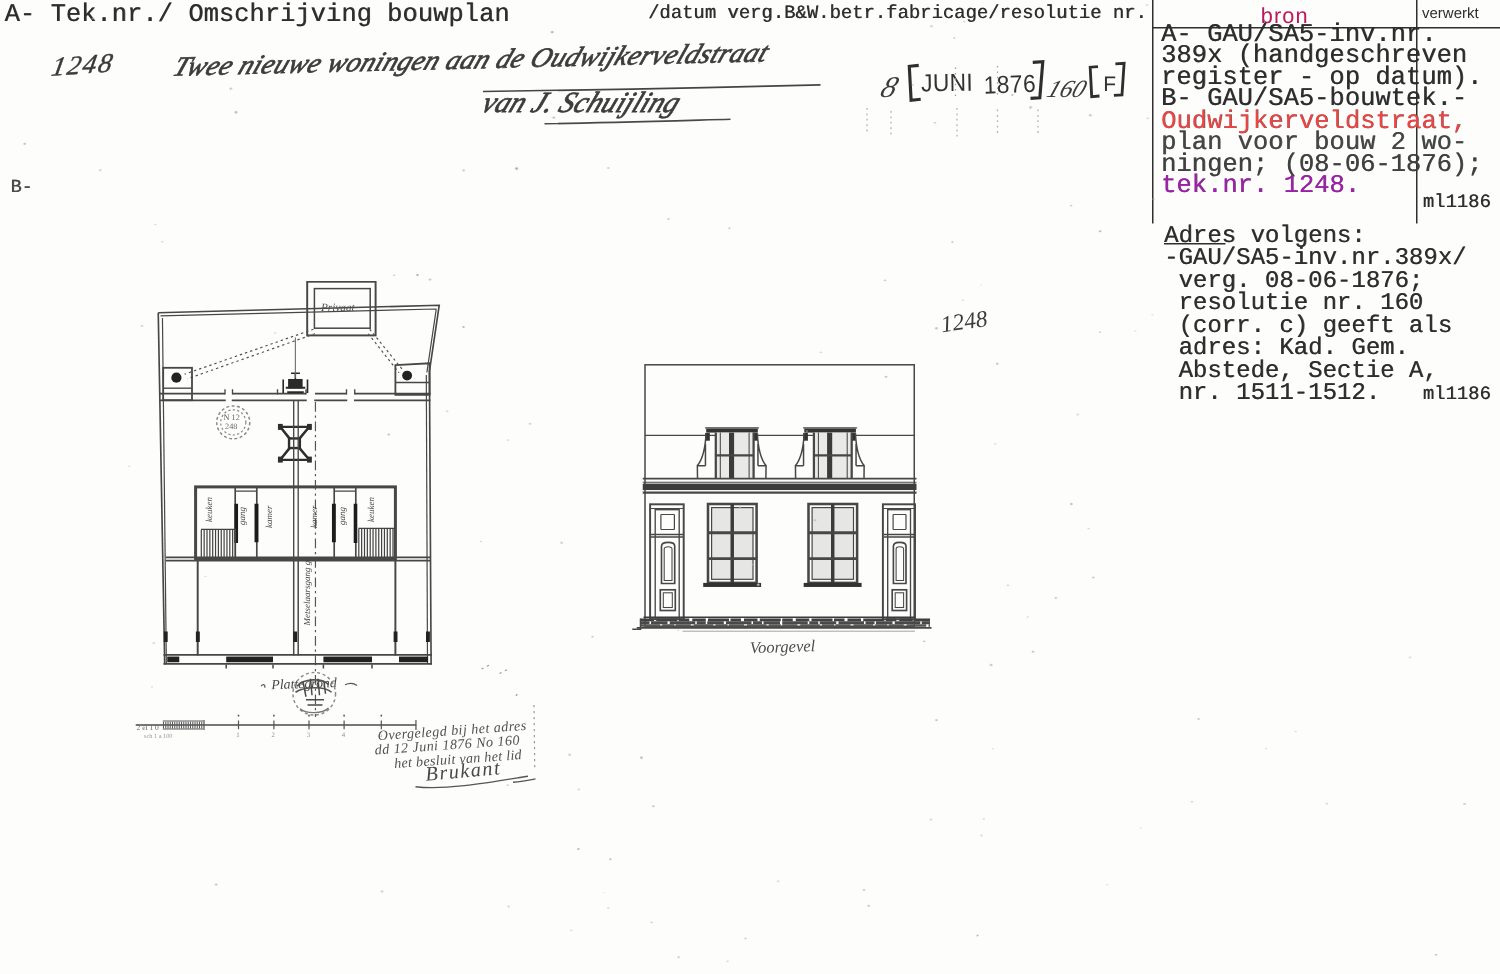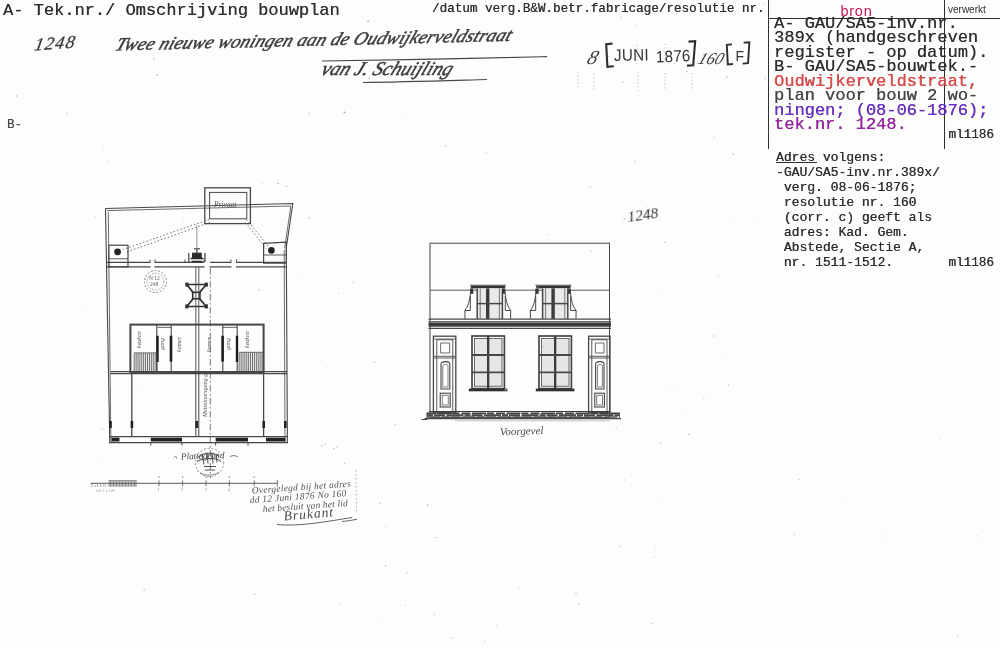--- a/index.html
+++ b/index.html
@@ -27,26 +27,26 @@
 <div class="abs" style="left:769px;top:2.5px;width:175px;text-align:center;font-family:'Liberation Sans',sans-serif;font-size:14.5px;letter-spacing:0.7px;color:#be185d;">bron</div>
 
 <div class="abs" style="left:948px;top:4px;font-family:'Liberation Sans',sans-serif;font-size:10px;color:#2d2d2d;">verwerkt</div>
 
 <div class="abs tw" style="left:774px;top:17px;font-size:17px;line-height:14.45px;white-space:pre;">A- GAU/SA5-inv.nr.
 389x (handgeschreven
 register - op datum).
 B- GAU/SA5-bouwtek.-
 <span style="color:#ef4444;">Oudwijkerveldstraat,</span>
 <span style="color:#454545;text-align:center;">plan voor bouw 2 wo-</span>
-<span style="color:#6d28d9;">ningen; (08-06-1876);</span>
+<span style="color:#404040;">ningen; (08-06-1876);</span>
 <span style="color:#a21caf;">tek.nr. 1248.</span></div>
 
 <div class="abs tw" style="left:948.5px;top:128px;font-size:12.6px;">ml1186</div>
 
-<div class="abs tw" style="left:776px;top:150px;font-size:13px;line-height:15px;white-space:pre;">Adres volgens:
+<div class="abs tw" style="left:776px;top:150px;font-size:16px;line-height:15px;white-space:pre;">Adres volgens:
 -GAU/SA5-inv.nr.389x/
  verg. 08-06-1876;
  resolutie nr. 160
  (corr. c) geeft als
  adres: Kad. Gem.
  Abstede, Sectie A,
  nr. 1511-1512.</div>
 
 <div class="line" style="left:776px;top:162.3px;width:41px;height:1.1px;"></div>
 

